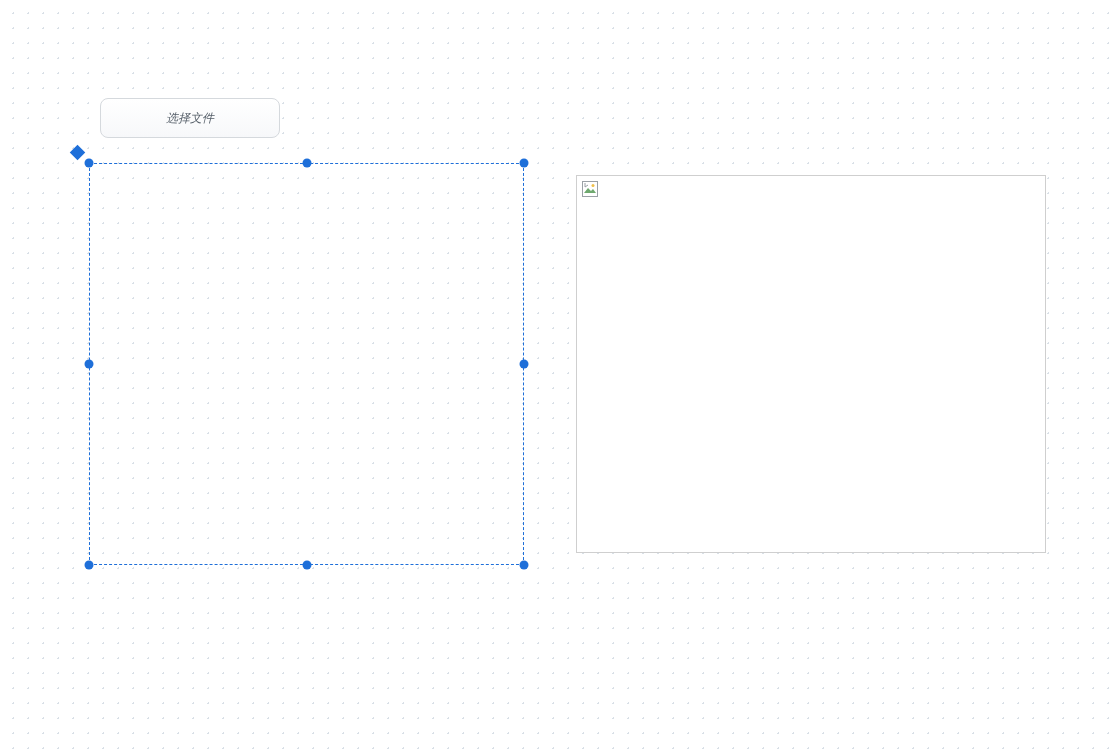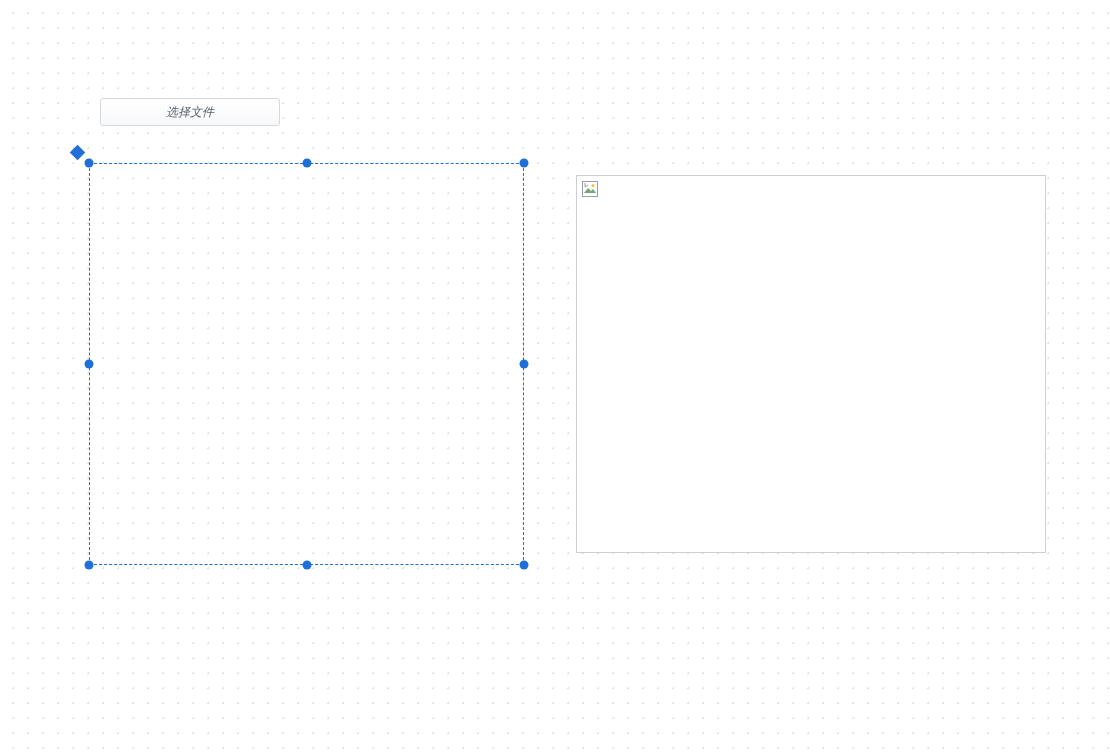--- a/index.html
+++ b/index.html
@@ -17,24 +17,24 @@
       background-size: 15px 15px;
       background-position: 6px 6px;
       pointer-events: none;
     }
     
     .choose-file-btn {
       position: absolute;
       left: 100px;
       top: 98px;
       width: 180px;
-      height: 28px;
+      height: 40px;
       background: linear-gradient(#ffffff, #f7f8fa);
       border: 1px solid #d5d9dd;
-      border-radius: 3px;
+      border-radius: 8px;
       color: #57606a;
       font-size: 12px;
       font-style: italic;
       text-align: center;
       line-height: 26px;
       cursor: pointer;
     }
     
     .selection-box {
       position: absolute;

